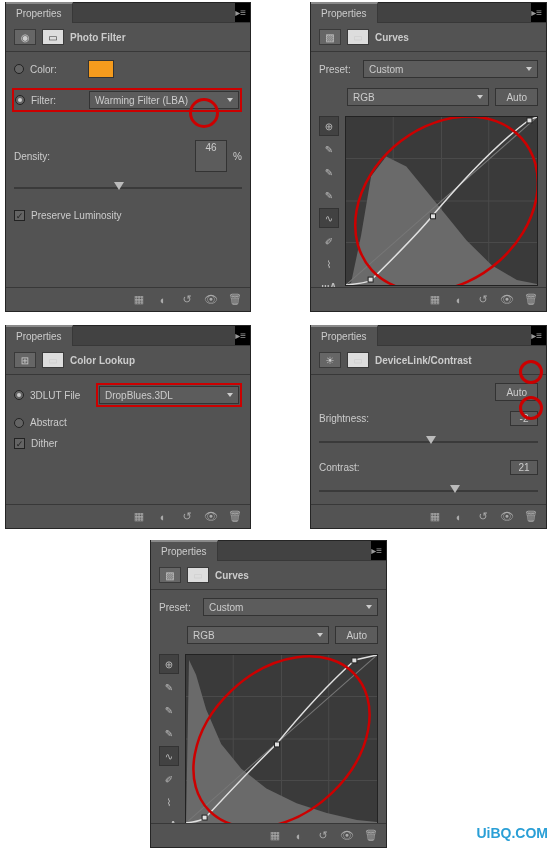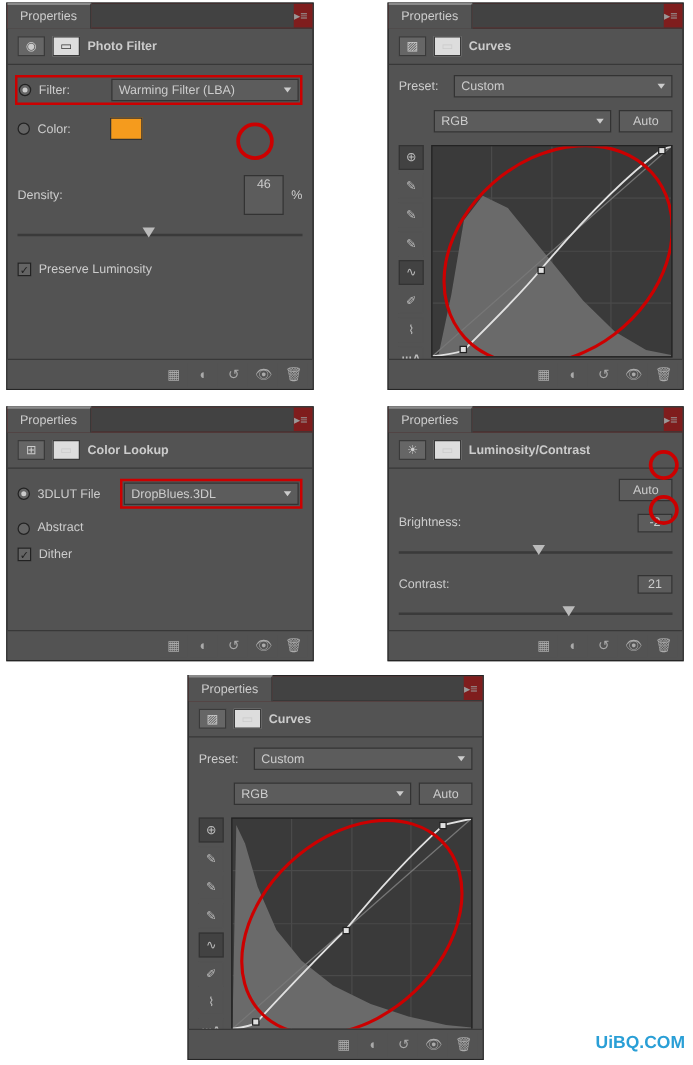--- a/index.html
+++ b/index.html
@@ -1,18 +1,18 @@
 <!DOCTYPE html>
 <html><head>
 <meta charset="utf-8">
 <style>
 *{box-sizing:border-box;margin:0;padding:0;font-family:Tahoma,Arial,sans-serif;font-size:10px;color:#ccc}
 body{background:#fff;width:554px;height:852px;position:relative}
 .panel{position:absolute;background:#535353;border:1px solid #252525}
-.hdr{height:20px;background:#7f1d1d;border-bottom:1px solid #383838;display:flex;align-items:center}
+.hdr{height:20px;background:#000000;border-bottom:1px solid #383838;display:flex;align-items:center}
 .tab{background:#535353;padding:4px 10px;border-right:1px solid #383838;border-top:2px solid #8a8a8a}
 .tabshadow{flex:1;background:#424242;height:100%}
 .dbl{display:flex;align-items:center;gap:2px;margin-right:4px;color:#999}
 .title{display:flex;align-items:center;gap:6px;padding:6px 8px;border-bottom:1px solid #383838}
 .ticon{width:22px;height:16px;background:#666;border:1px solid #3a3a3a;display:flex;align-items:center;justify-content:center}
 .body{padding:8px}
 .row{display:flex;align-items:center;gap:6px;margin-bottom:10px}
 .radio{width:10px;height:10px;border-radius:50%;border:1px solid #222;background:#646464;display:flex;align-items:center;justify-content:center}
 .radio.on::after{content:"";width:4px;height:4px;border-radius:50%;background:#ccc}
 .chk{width:11px;height:11px;border:1px solid #222;background:#646464;display:flex;align-items:center;justify-content:center;font-size:9px;color:#222}
@@ -51,32 +51,32 @@
     <span class="tab">Properties</span>
     <span class="tabshadow"></span>
     <span class="dbl">▸≡</span>
   </div>
   <div class="title">
     <span class="ticon">◉</span>
     <span class="ticon" style="background:#ddd;color:#333">▭</span>
     <b>Photo Filter</b>
   </div>
   <div class="body">
+    <div class="row">
+      <span class="radio"></span>
+      <span class="lbl">Color:</span>
+      <span class="swatch"></span>
+    </div>
     <div class="row redbox" style="margin-left:-2px">
       <span class="radio on"></span>
       <span class="lbl">Filter:</span>
       <div class="dd">
           <span>Warming Filter (LBA)</span>
           <span class="arr"></span>
         </div>
-    </div>
-    <div class="row">
-      <span class="radio"></span>
-      <span class="lbl">Color:</span>
-      <span class="swatch"></span>
     </div>
     <div class="row" style="margin-top:28px">
       <span class="lbl">Density:</span>
       <span style="flex:1"></span>
       <span class="densval">46</span>
       <span>%</span>
     </div>
     <div class="slider">
         <div class="trk"></div>
         <div class="th" style="left:44%"></div>
@@ -206,21 +206,21 @@
 
 <div class="panel" style="left:310px;top:325px;width:237px;height:204px">
   <div class="hdr">
       <span class="tab">Properties</span>
       <span class="tabshadow"></span>
       <span class="dbl">▸≡</span>
     </div>
   <div class="title">
       <span class="ticon">☀</span>
       <span class="ticon" style="background:#ddd">▭</span>
-      <b>Luminosity/Contrast</b>
+      <b>DeviceLink/Contrast</b>
     </div>
   <div class="body">
     <div class="row" style="justify-content:flex-end">
         <div class="btn">Auto</div>
       </div>
     <div class="row">
         <span>Brightness:</span>
         <span style="flex:1"></span>
         <span class="numbox">-2</span>
       </div>

